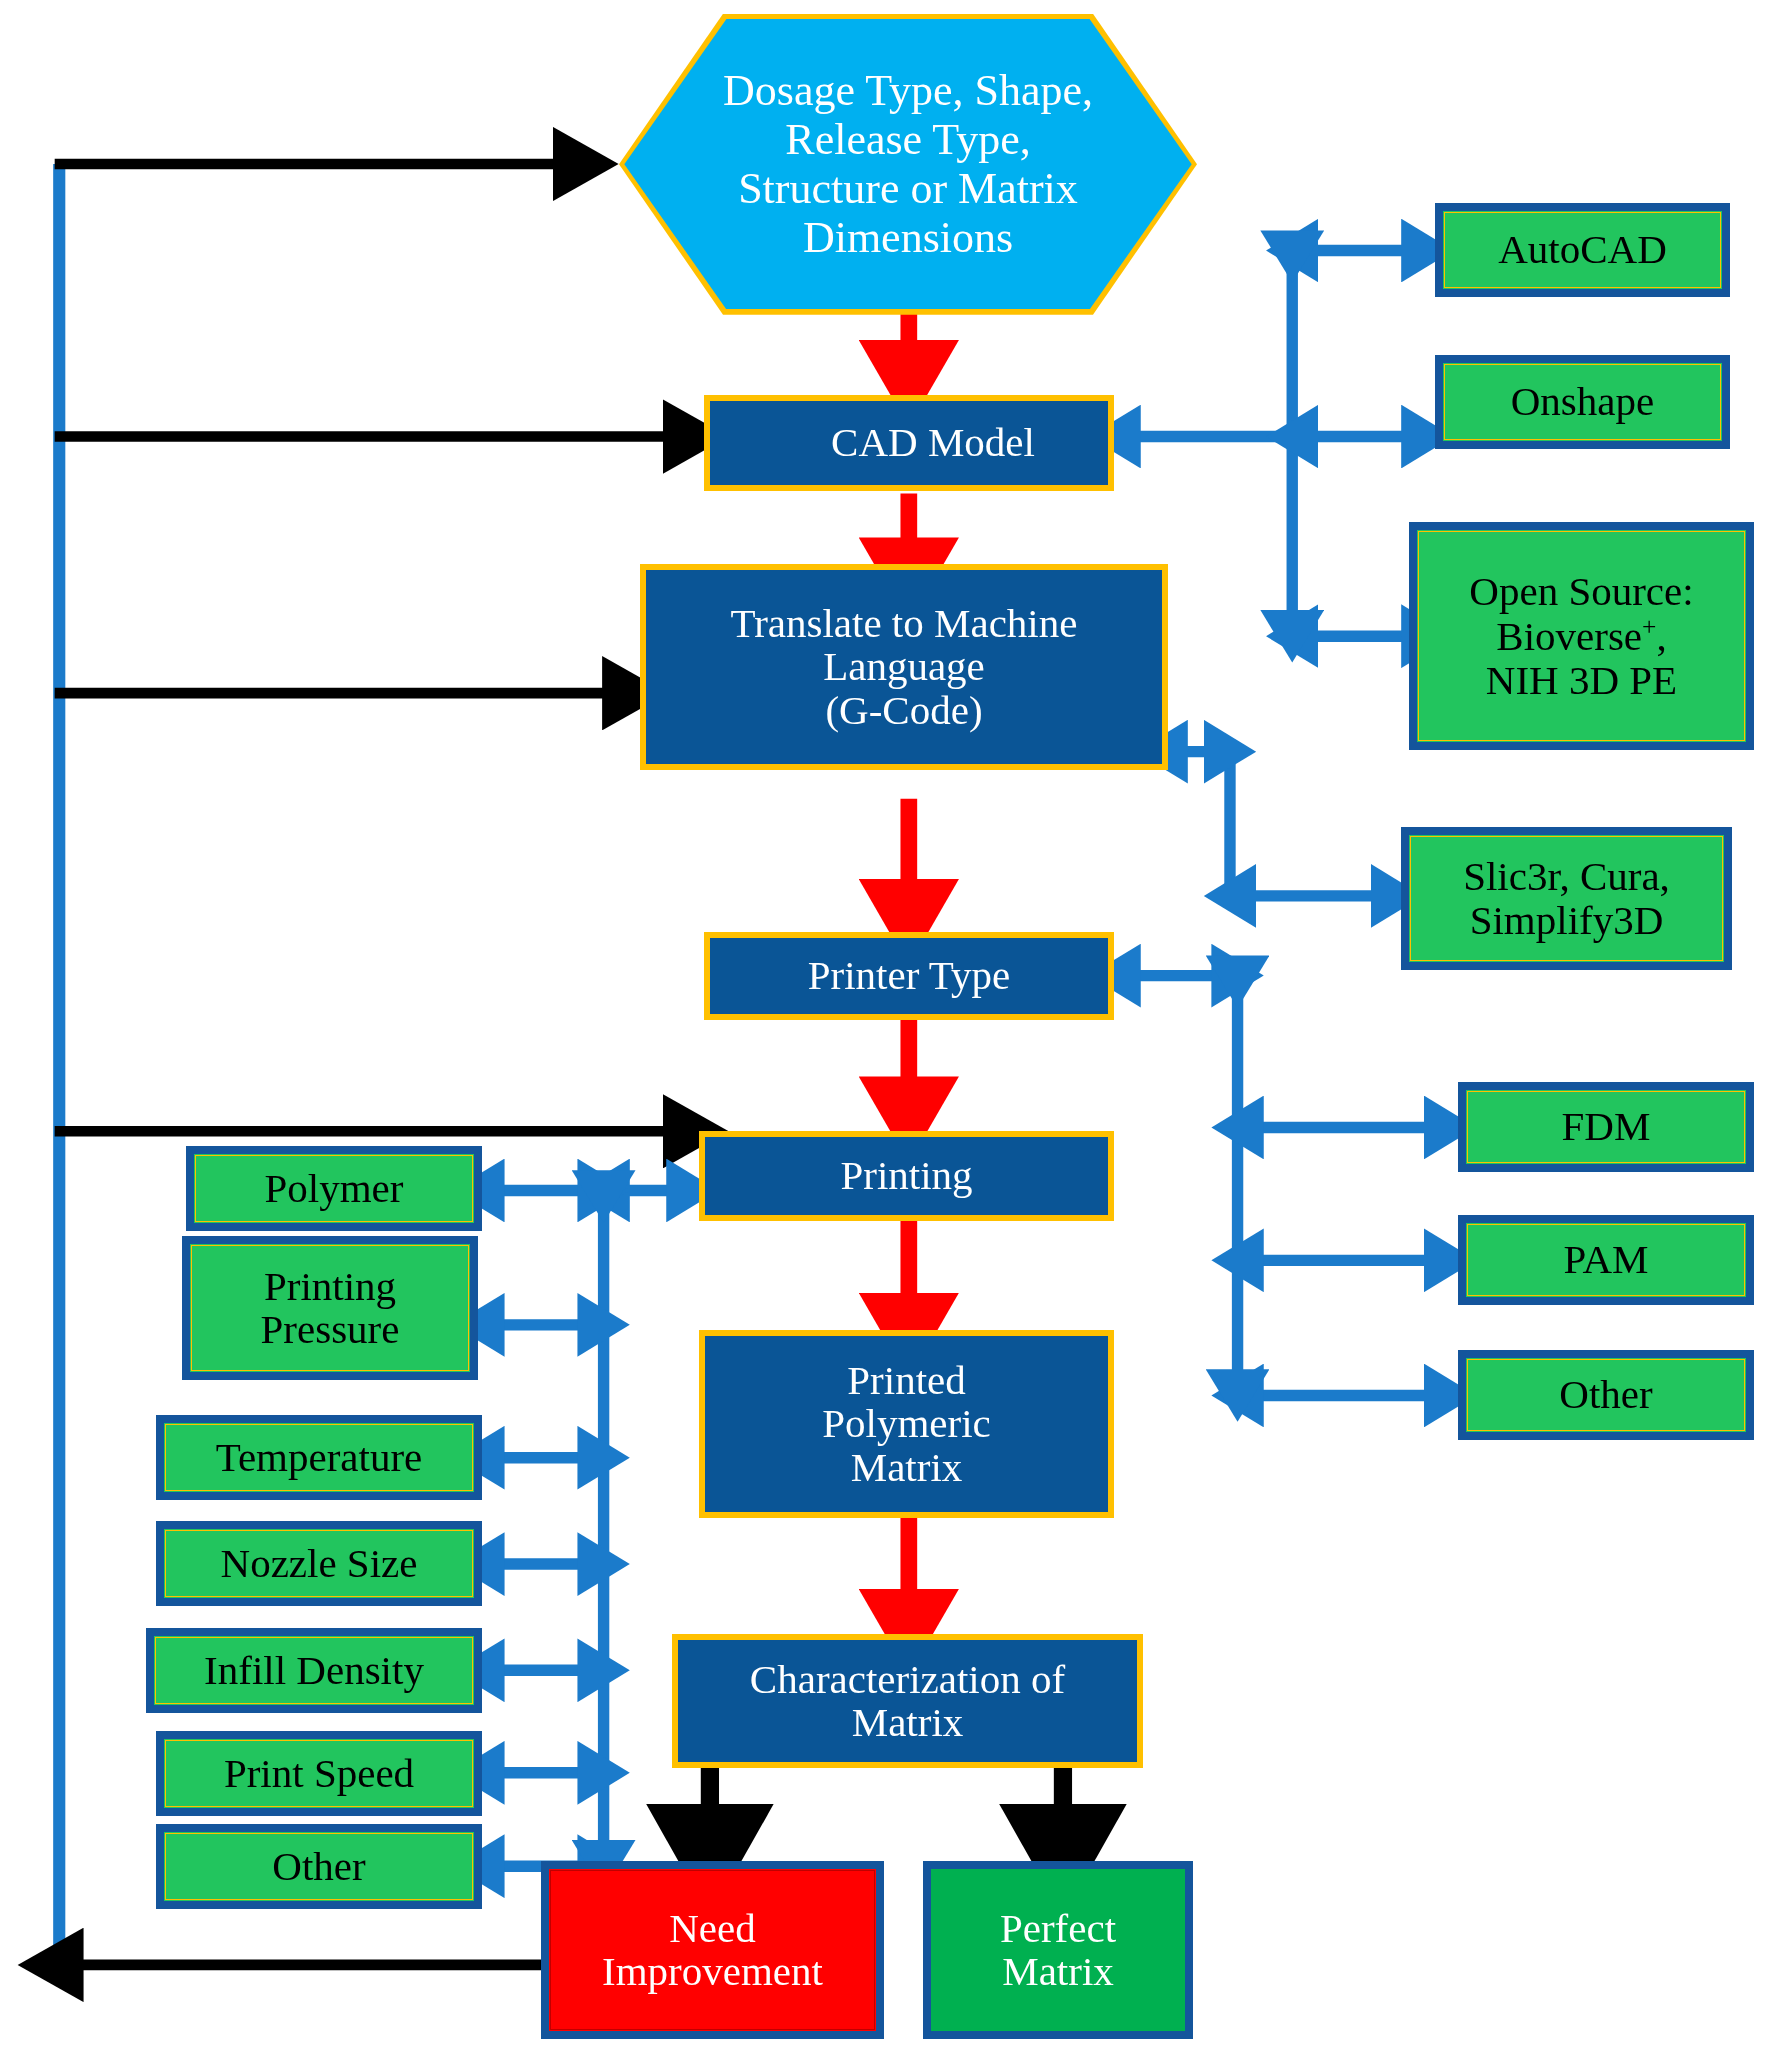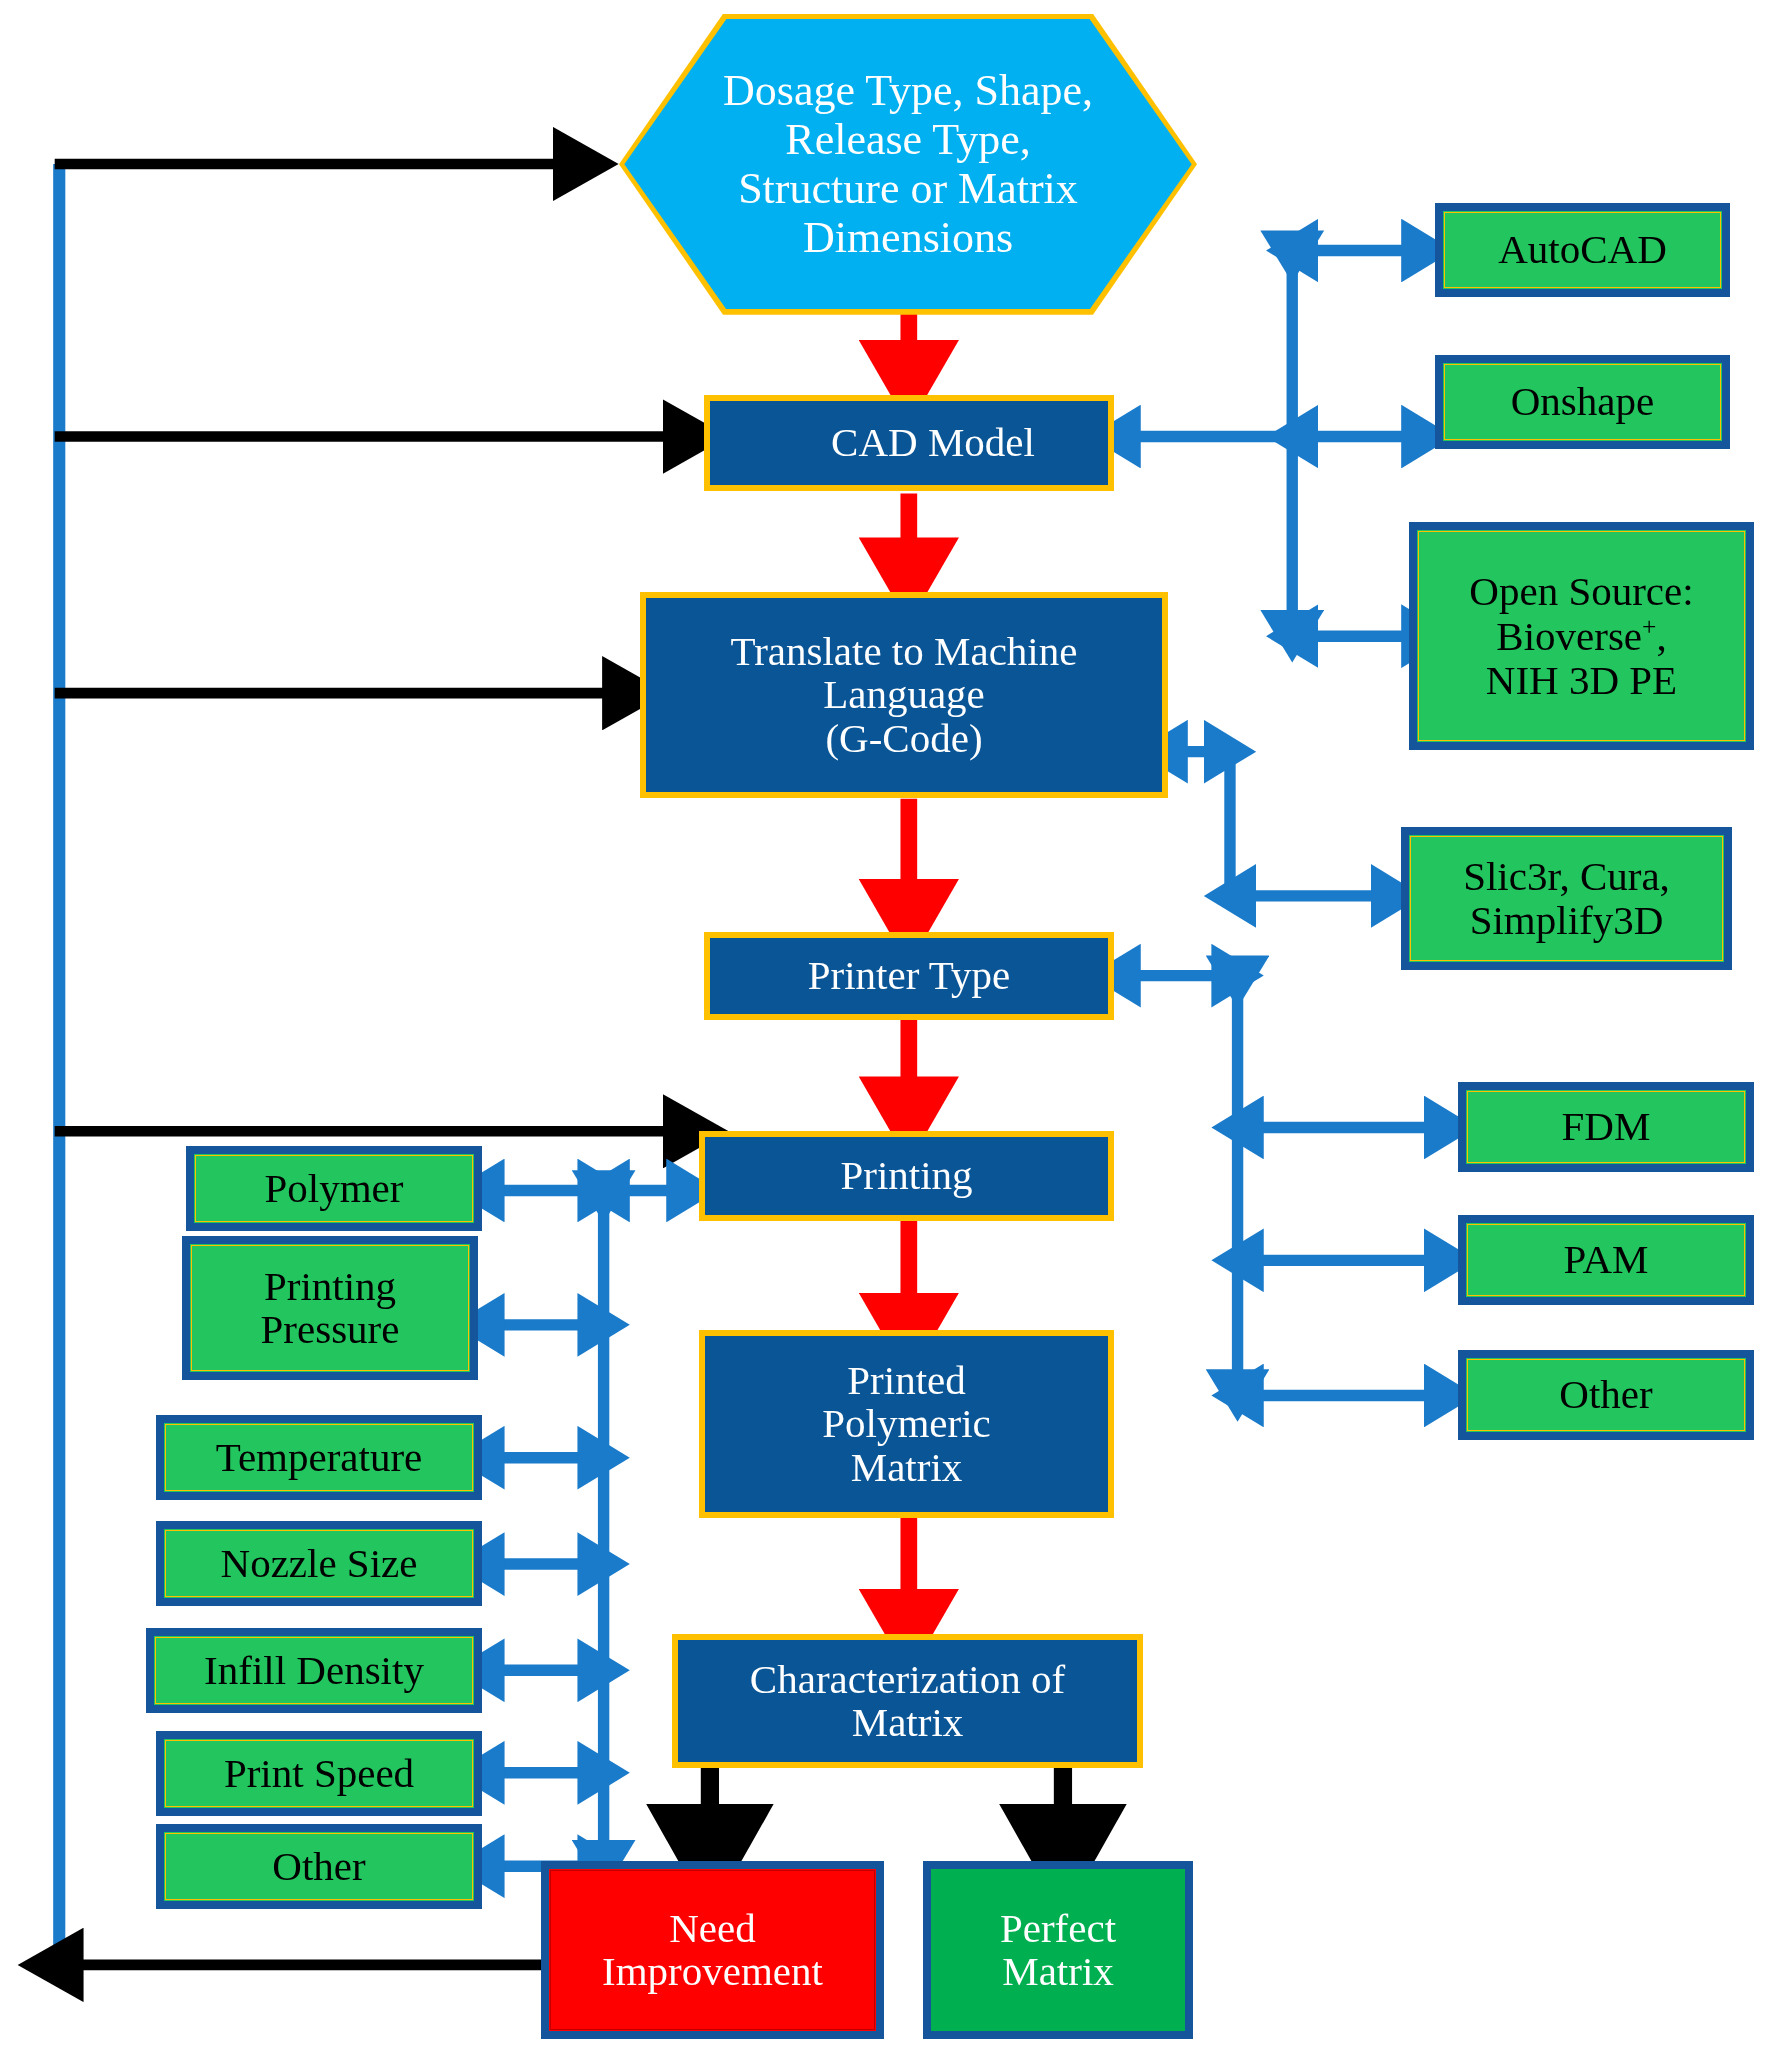--- a/index.html
+++ b/index.html
@@ -182,21 +182,21 @@
         <span>Structure or Matrix</span><br>
         <span>Dimensions</span>
       </span>
     </div>
   </div>
 
   <div class="node proc" style="left:704px; top:395px; width:410px; height:96px;padding-left:48px;">
     <span>CAD Model</span>
   </div>
 
-  <div class="node proc" style="left:640px; top:592px; width:528px; height:206px;">
+  <div class="node proc" style="left:640px; top:564px; width:528px; height:206px;">
     <span>
       <span>Translate to Machine</span><br>
       <span>Language</span><br>
       <span>(G-Code)</span>
     </span>
   </div>
 
   <div class="node proc" style="left:704px; top:932px; width:410px; height:88px;">
     <span>Printer Type</span>
   </div>

